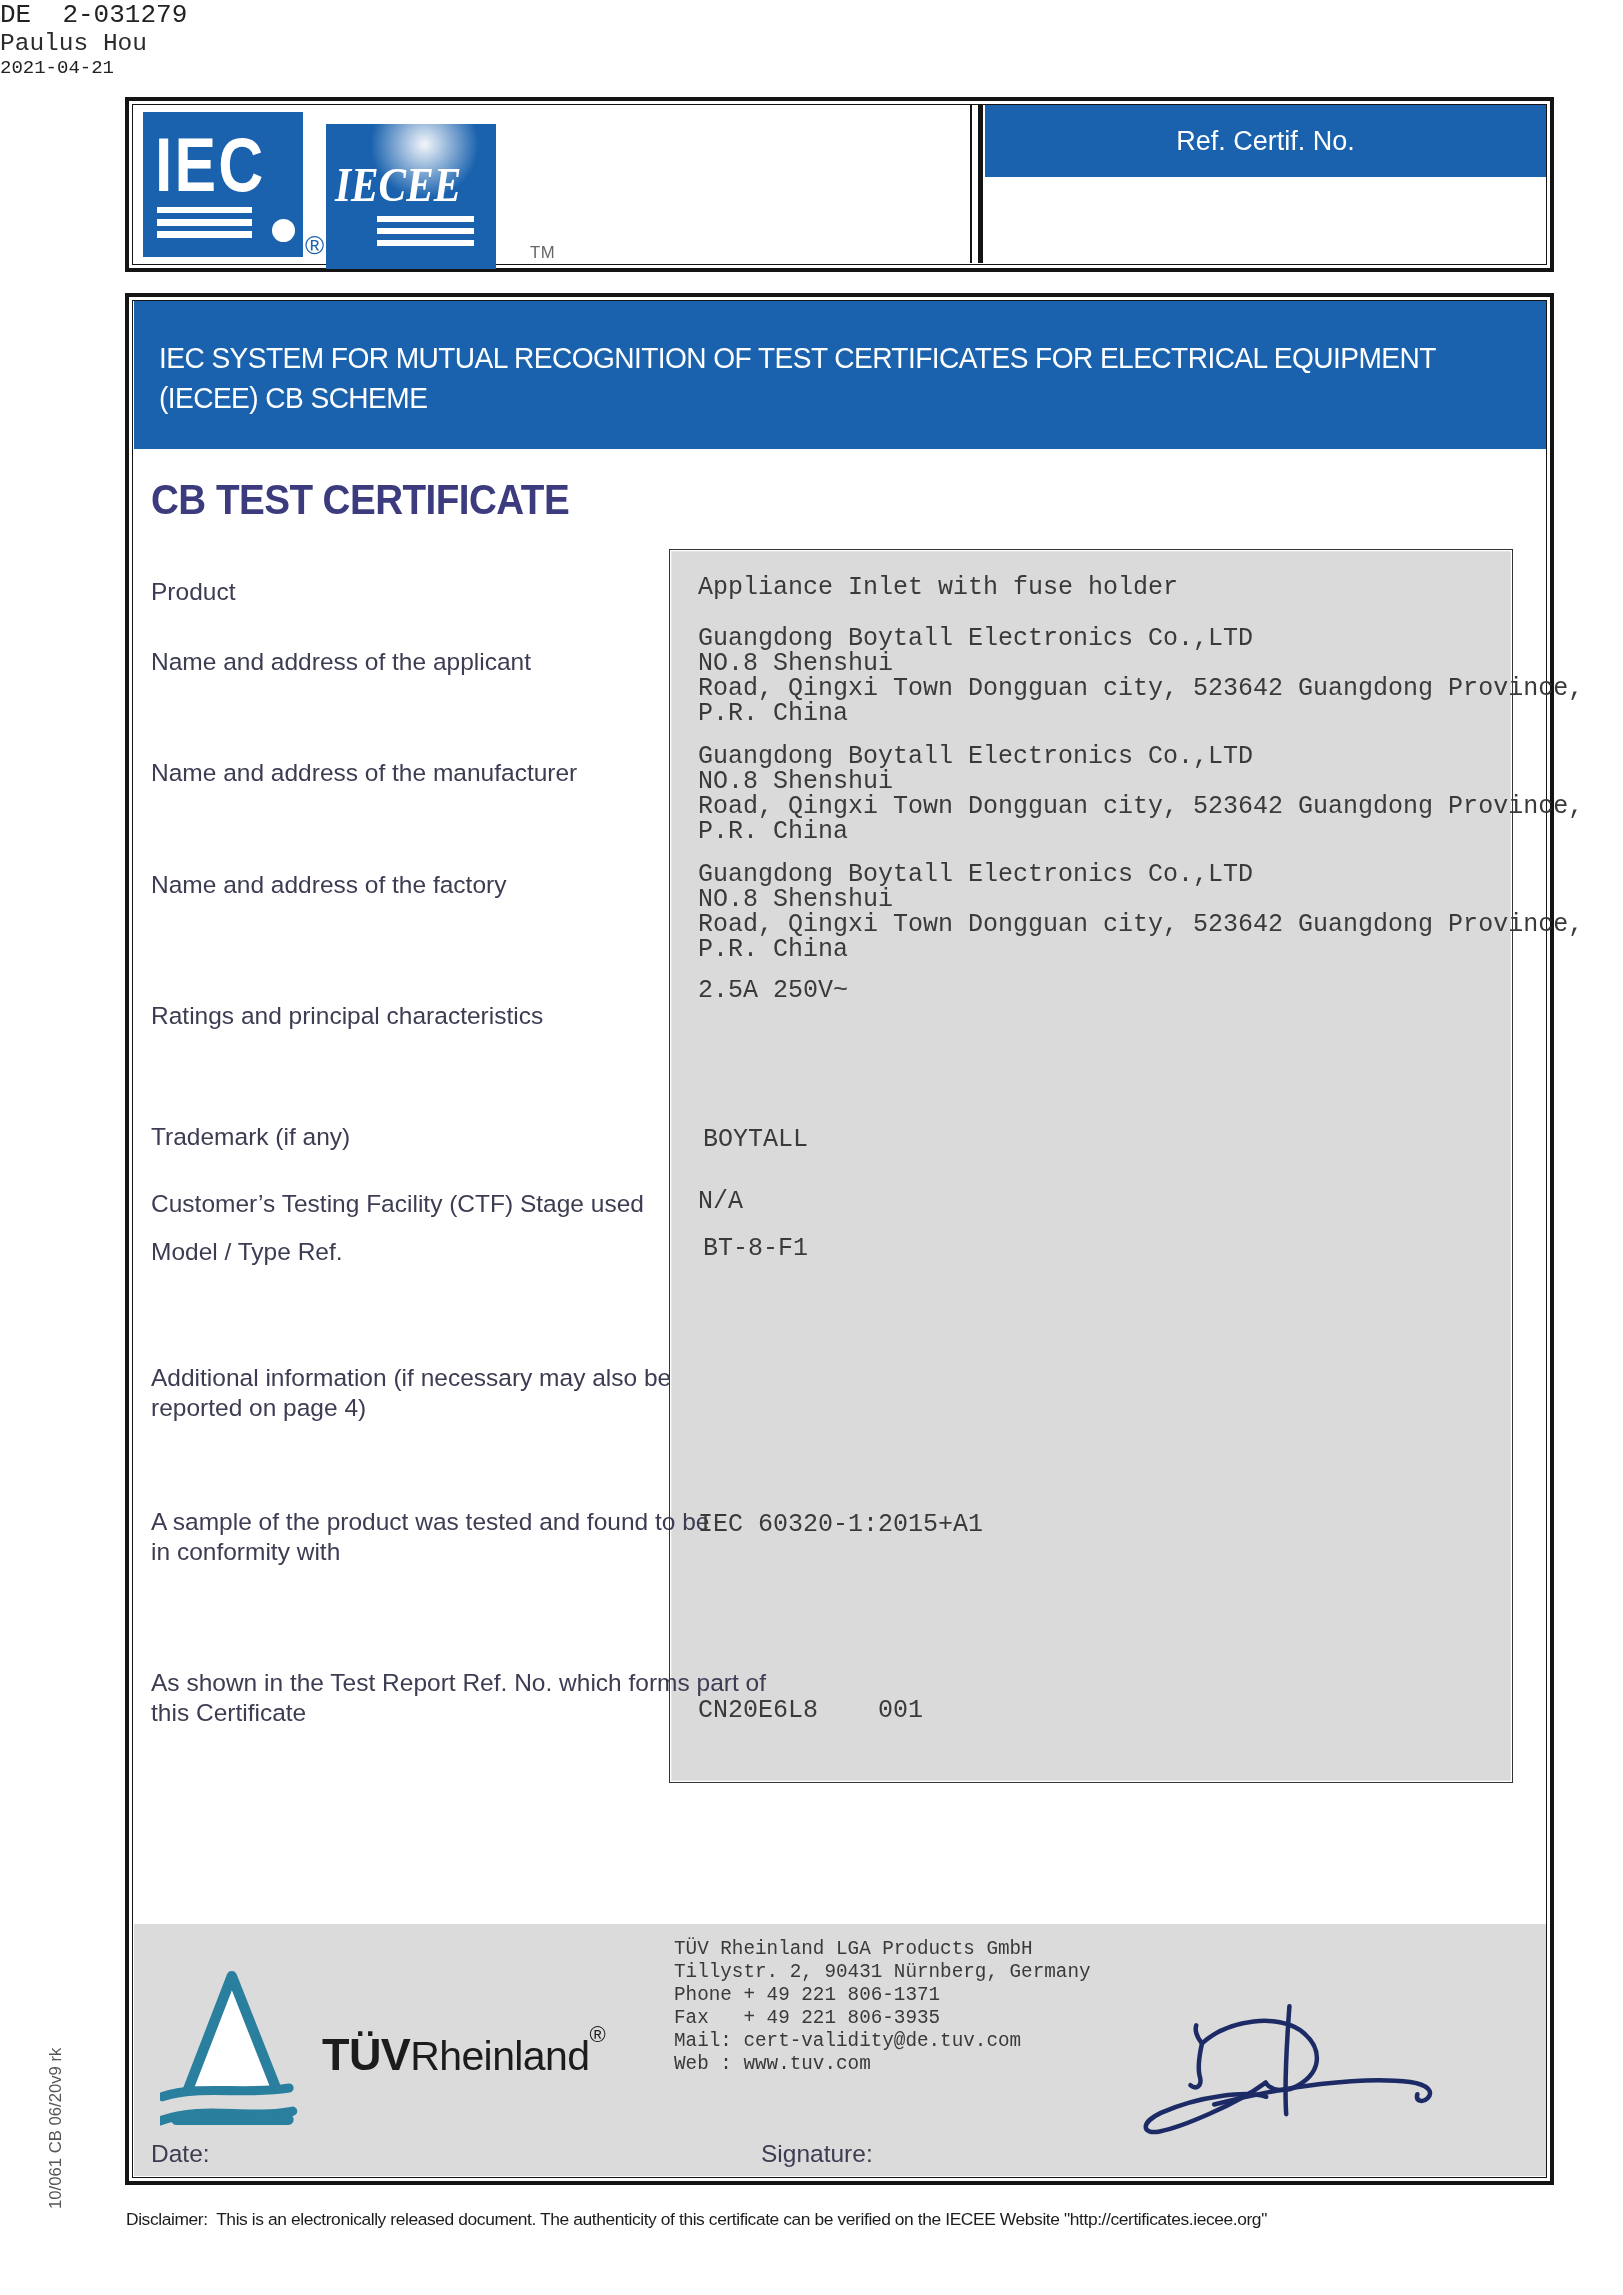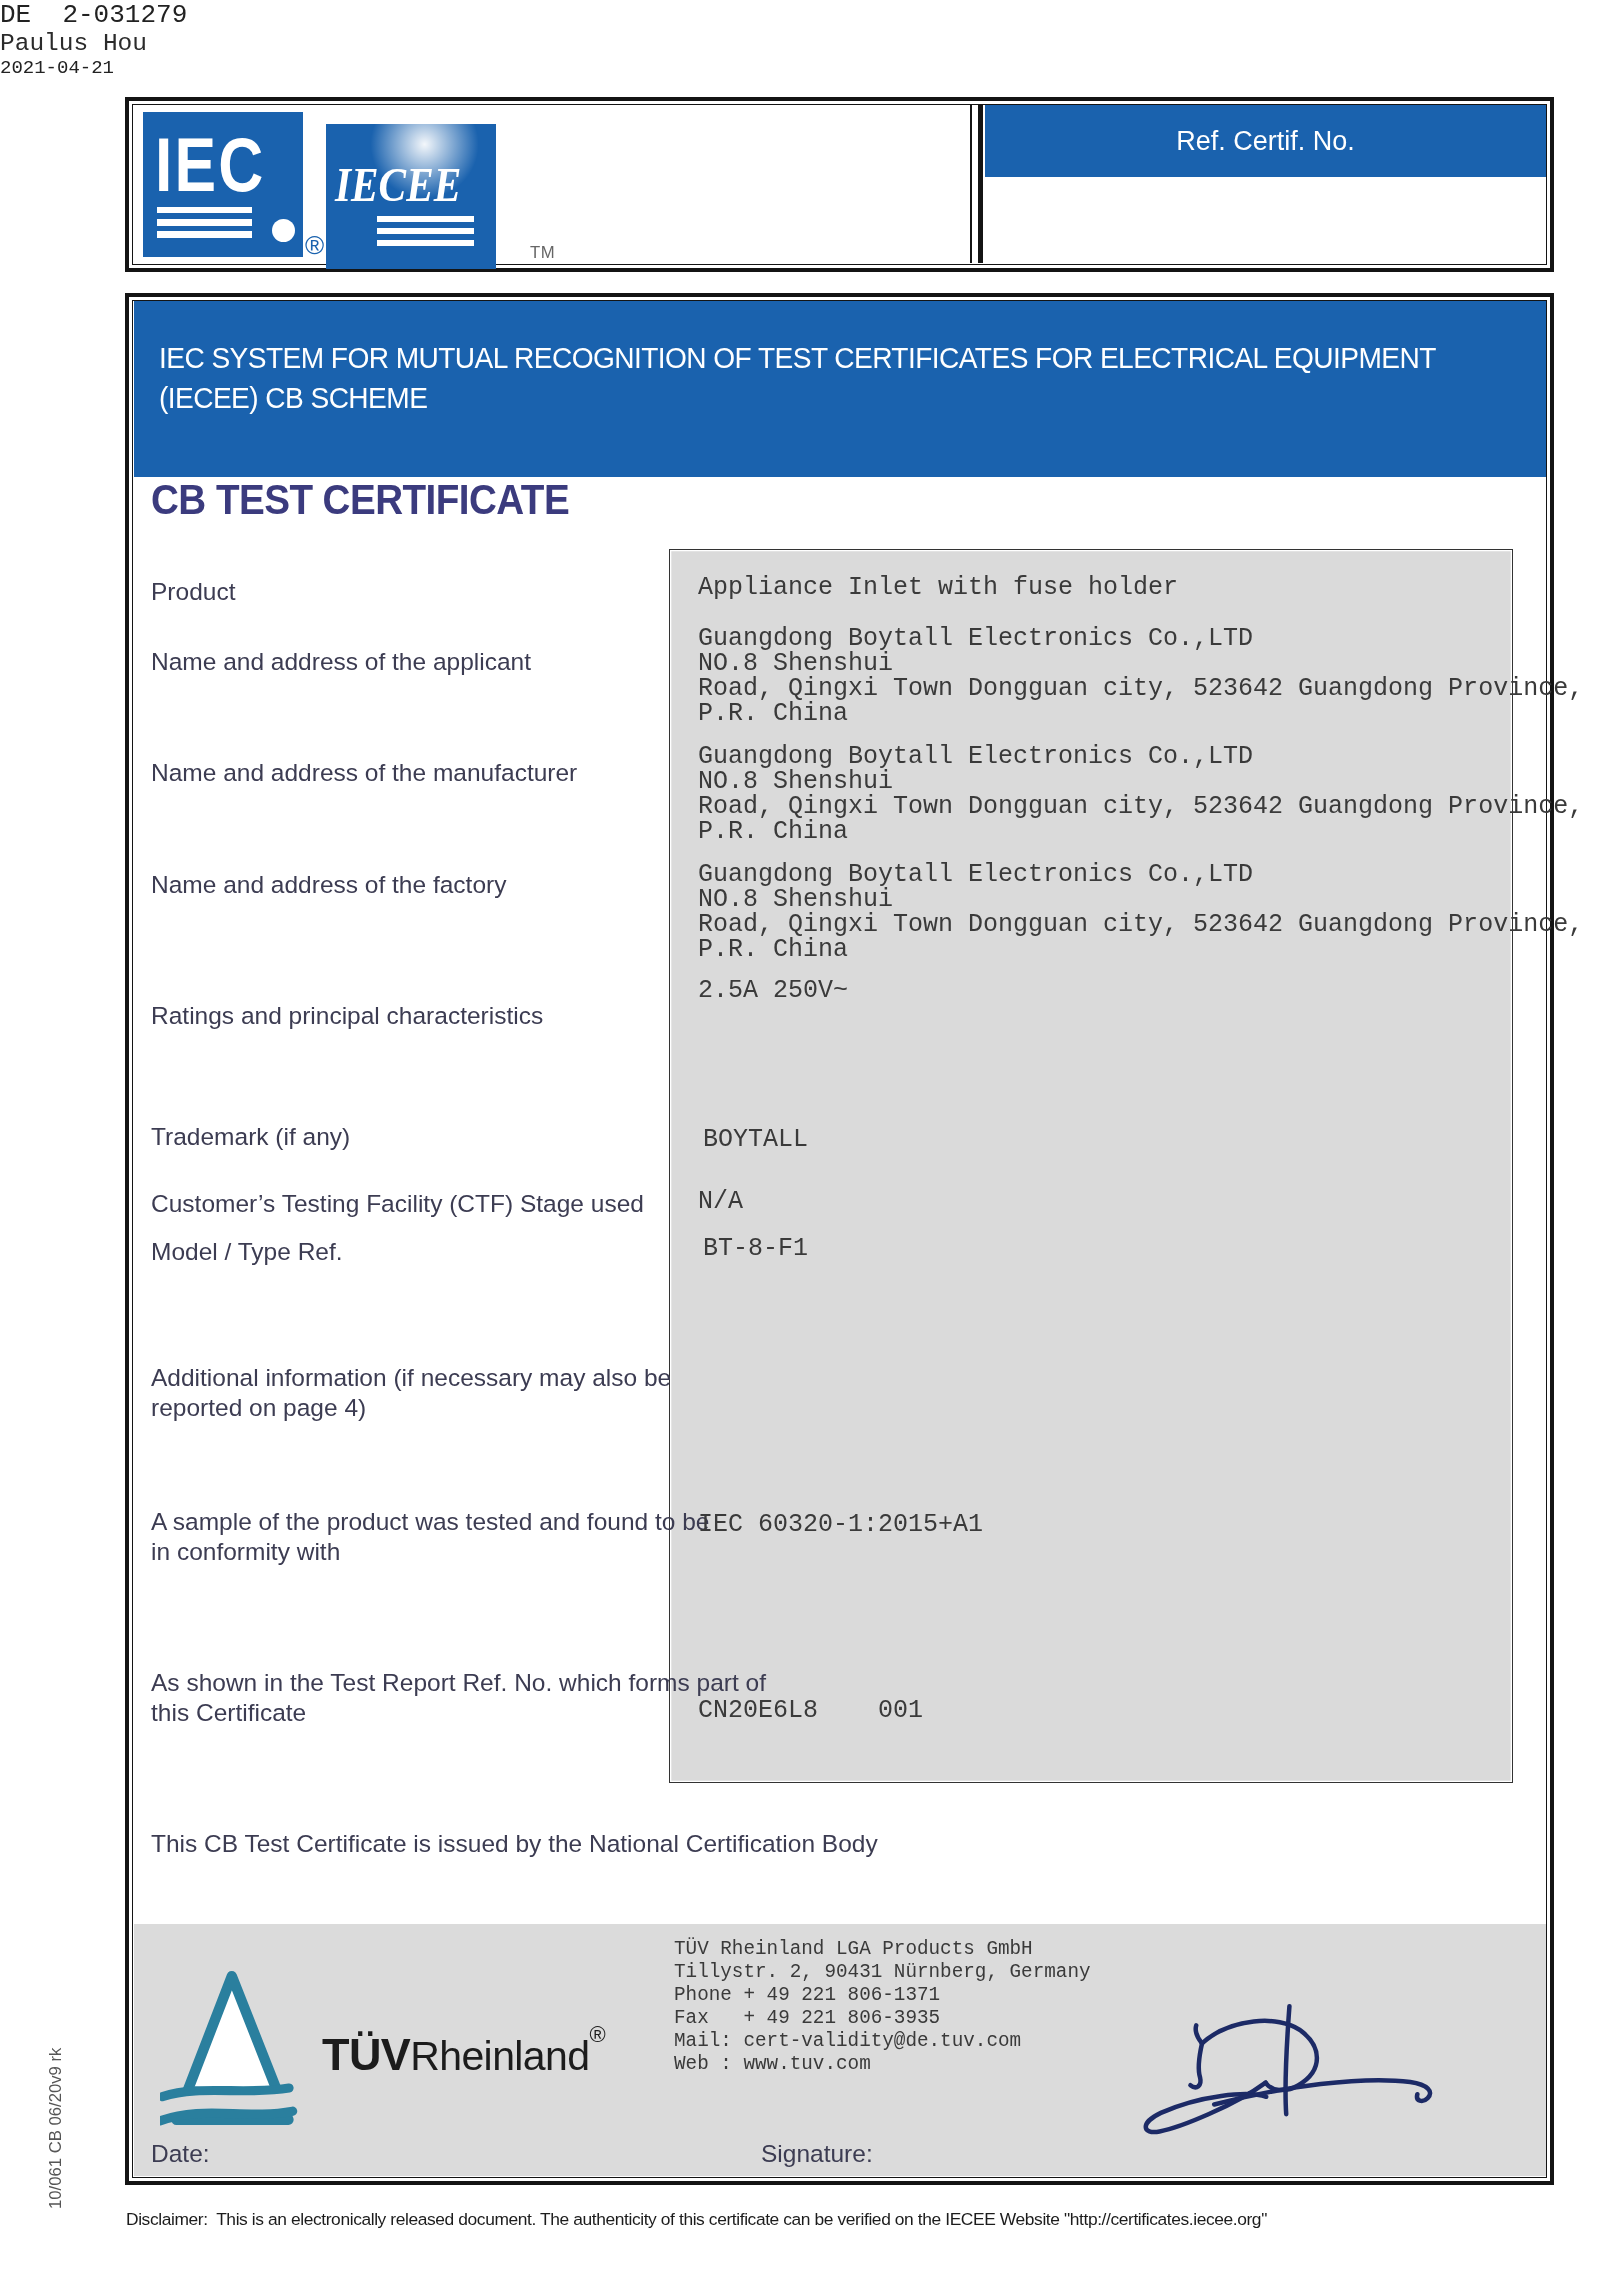--- a/index.html
+++ b/index.html
@@ -81,21 +81,21 @@
 
   <div class="ref-header" style="left:985px; top:105px; width:561px; height:72px;">
     <span>Ref. Certif. No.</span>
   </div>
   <div class="mono" style="left:1102px; top:210px; font-size:26px; color:#222;">DE  2-031279</div>
 
   <div class="shell" style="left:125px; top:293px; width:1429px; height:1892px;">
     <div class="shell-inner"></div>
   </div>
 
-  <div class="band" style="left:134px; top:301px; width:1412px; height:176px;">
+  <div class="band" style="left:134px; top:301px; width:1412px; height:148px;">
     <div class="l1">IEC SYSTEM FOR MUTUAL RECOGNITION OF TEST CERTIFICATES FOR ELECTRICAL EQUIPMENT</div>
     <div class="l2">(IECEE) CB SCHEME</div>
   </div>
 
   <div class="doc-title">CB TEST CERTIFICATE</div>
 
   <div class="graybox"></div>
 
   <div class="flabel" style="top:577px;">Product</div>
   <div class="flabel" style="top:647px; width:592px;">Name and address of the applicant</div>
@@ -122,21 +122,20 @@
 NO.8 Shenshui
 Road, Qingxi Town Dongguan city, 523642 Guangdong Province,
 P.R. China</div>
   <div class="fvalue mono" style="top:978px;">2.5A 250V~</div>
   <div class="fvalue mono" style="top:1127px; left:703px;">BOYTALL</div>
   <div class="fvalue mono" style="top:1189px;">N/A</div>
   <div class="fvalue mono" style="top:1236px; left:703px;">BT-8-F1</div>
   <div class="fvalue mono" style="top:1512px;">IEC 60320-1:2015+A1</div>
   <div class="fvalue mono" style="top:1698px;">CN20E6L8    001</div>
 
-  <div class="flabel" style="top:1829px; width:965px;">This CB Test Certificate is issued by the National Certification Body</div>
 
   <div class="footerband"></div>
 
   <svg class="abs" style="left:160px; top:1964px;" width="140" height="169" viewBox="0 0 230 270">
     <path d="M118,16 L211,252 L27,252 Z" fill="#ffffff" stroke="#2A7F9E" stroke-width="17" stroke-linejoin="round"></path>
     <path d="M-6,232 C 64,208 138,230 236,216" stroke="#DBDBDB" stroke-width="44" fill="none"></path>
     <path d="M4,214 C 66,194 138,212 212,200" stroke="#2A7F9E" stroke-width="15" fill="none" stroke-linecap="round"></path>
     <path d="M0,254 C 70,228 140,252 218,238" stroke="#2A7F9E" stroke-width="15" fill="none" stroke-linecap="round"></path>
   </svg>
   <div class="tuv-text"><span class="b">TÜV</span><span class="r">Rheinland</span><span class="reg">®</span></div>

